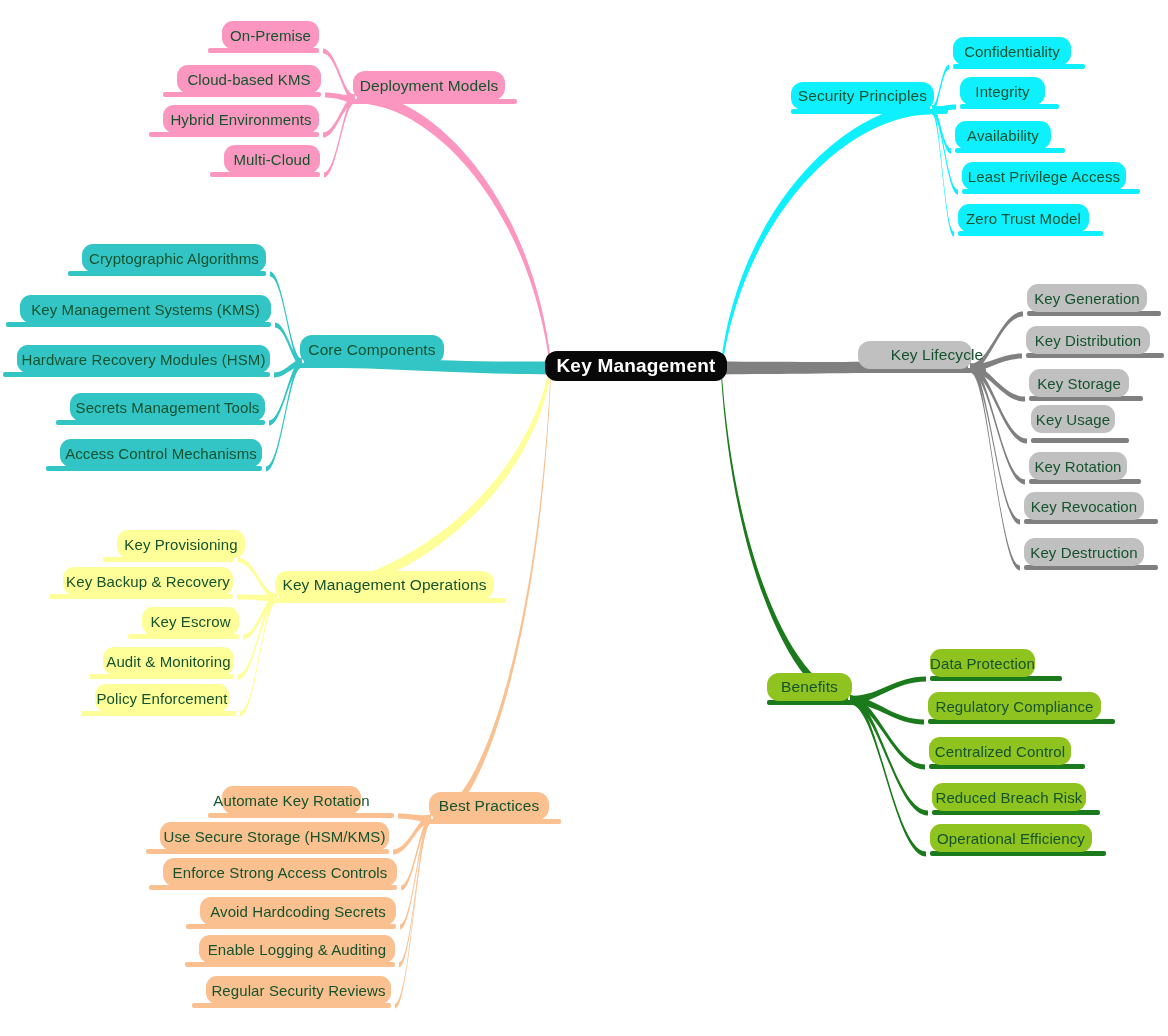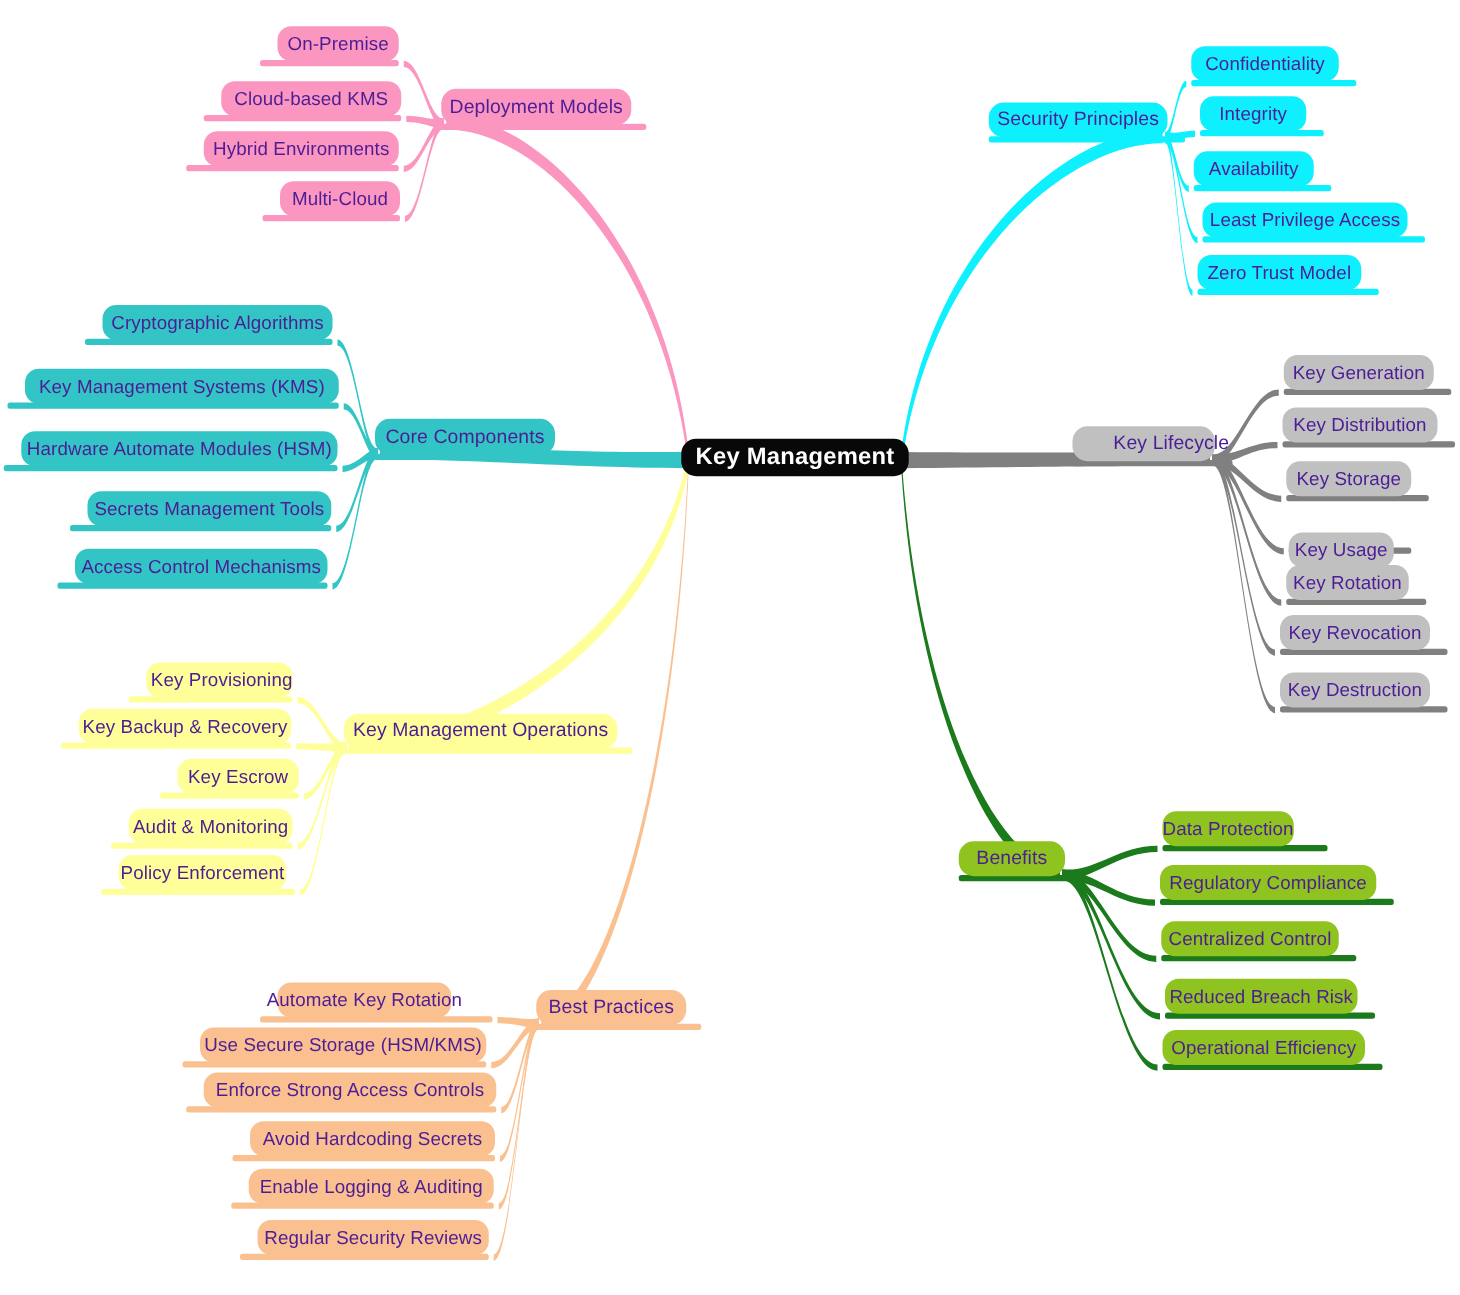--- a/index.html
+++ b/index.html
@@ -27,21 +27,21 @@
     height: 1036px;
     pointer-events: none;
   }
   .node {
     position: absolute;
     display: flex;
     align-items: center;
     justify-content: center;
     box-sizing: border-box;
     border-radius: 11px;
-    color: #4c1d95;
+    color: #14532d;
     white-space: nowrap;
     letter-spacing: 0.1px;
   }
   .node.root {
     background: #080808;
     color: #ffffff;
     font-weight: bold;
     font-size: 19px;
     border-radius: 12px;
     letter-spacing: 0.2px;
@@ -203,50 +203,50 @@
       <div class="node leaf" style="left: 958px; top: 204px; width: 131px; height: 28px; background: rgb(15, 240, 255); border-radius: 11px;">
         <span>Zero Trust Model</span>
       </div>
       <div class="node leaf" style="left: 82px; top: 244px; width: 184px; height: 28px; background: rgb(51, 197, 197); border-radius: 11px;">
         <span>Cryptographic Algorithms</span>
       </div>
       <div class="node leaf" style="left: 20px; top: 295px; width: 251px; height: 28px; background: rgb(51, 197, 197); border-radius: 11px;">
         <span>Key Management Systems (KMS)</span>
       </div>
       <div class="node leaf" style="left: 17px; top: 345px; width: 253px; height: 28px; background: rgb(51, 197, 197); border-radius: 11px;">
-        <span>Hardware Automate Modules (HSM)</span>
+        <span>Hardware Recovery Modules (HSM)</span>
       </div>
       <div class="node leaf" style="left: 70px; top: 393px; width: 195px; height: 28px; background: rgb(51, 197, 197); border-radius: 11px;">
         <span>Secrets Management Tools</span>
       </div>
       <div class="node leaf" style="left: 60px; top: 439px; width: 202px; height: 28px; background: rgb(51, 197, 197); border-radius: 11px;">
         <span>Access Control Mechanisms</span>
       </div>
       <div class="node leaf" style="left: 1027px; top: 284px; width: 120px; height: 28px; background: rgb(192, 192, 192); border-radius: 11px;">
         <span>Key Generation</span>
       </div>
       <div class="node leaf" style="left: 1026px; top: 326px; width: 124px; height: 28px; background: rgb(192, 192, 192); border-radius: 11px;">
         <span>Key Distribution</span>
       </div>
       <div class="node leaf" style="left: 1029px; top: 369px; width: 100px; height: 28px; background: rgb(192, 192, 192); border-radius: 11px;">
         <span>Key Storage</span>
       </div>
-      <div class="node leaf" style="left: 1031px; top: 426px; width: 84px; height: 28px; background: rgb(192, 192, 192); border-radius: 11px; align-items: center;">
+      <div class="node leaf" style="left: 1031px; top: 405px; width: 84px; height: 28px; background: rgb(192, 192, 192); border-radius: 11px; align-items: center;">
         <span>Key Usage</span>
       </div>
       <div class="node leaf" style="left: 1029px; top: 452px; width: 98px; height: 28px; background: rgb(192, 192, 192); border-radius: 11px;">
         <span>Key Rotation</span>
       </div>
       <div class="node leaf" style="left: 1024px; top: 492px; width: 120px; height: 28px; background: rgb(192, 192, 192); border-radius: 11px;">
         <span>Key Revocation</span>
       </div>
       <div class="node leaf" style="left: 1024px; top: 538px; width: 120px; height: 28px; background: rgb(192, 192, 192); border-radius: 11px;">
         <span>Key Destruction</span>
       </div>
-      <div class="node leaf" style="left: 117px; top: 530px; width: 117px; height: 28px; background: rgb(255, 255, 153); border-radius: 11px; justify-content: flex-end;">
+      <div class="node leaf" style="left: 117px; top: 530px; width: 128px; height: 28px; background: rgb(255, 255, 153); border-radius: 11px;">
         <span>Key Provisioning</span>
       </div>
       <div class="node leaf" style="left: 63px; top: 567px; width: 170px; height: 28px; background: rgb(255, 255, 153); border-radius: 11px;">
         <span>Key Backup &amp; Recovery</span>
       </div>
       <div class="node leaf" style="left: 142px; top: 607px; width: 97px; height: 28px; background: rgb(255, 255, 153); border-radius: 11px;">
         <span>Key Escrow</span>
       </div>
       <div class="node leaf" style="left: 103px; top: 647px; width: 131px; height: 28px; background: rgb(255, 255, 153); border-radius: 11px;">
         <span>Audit &amp; Monitoring</span>

